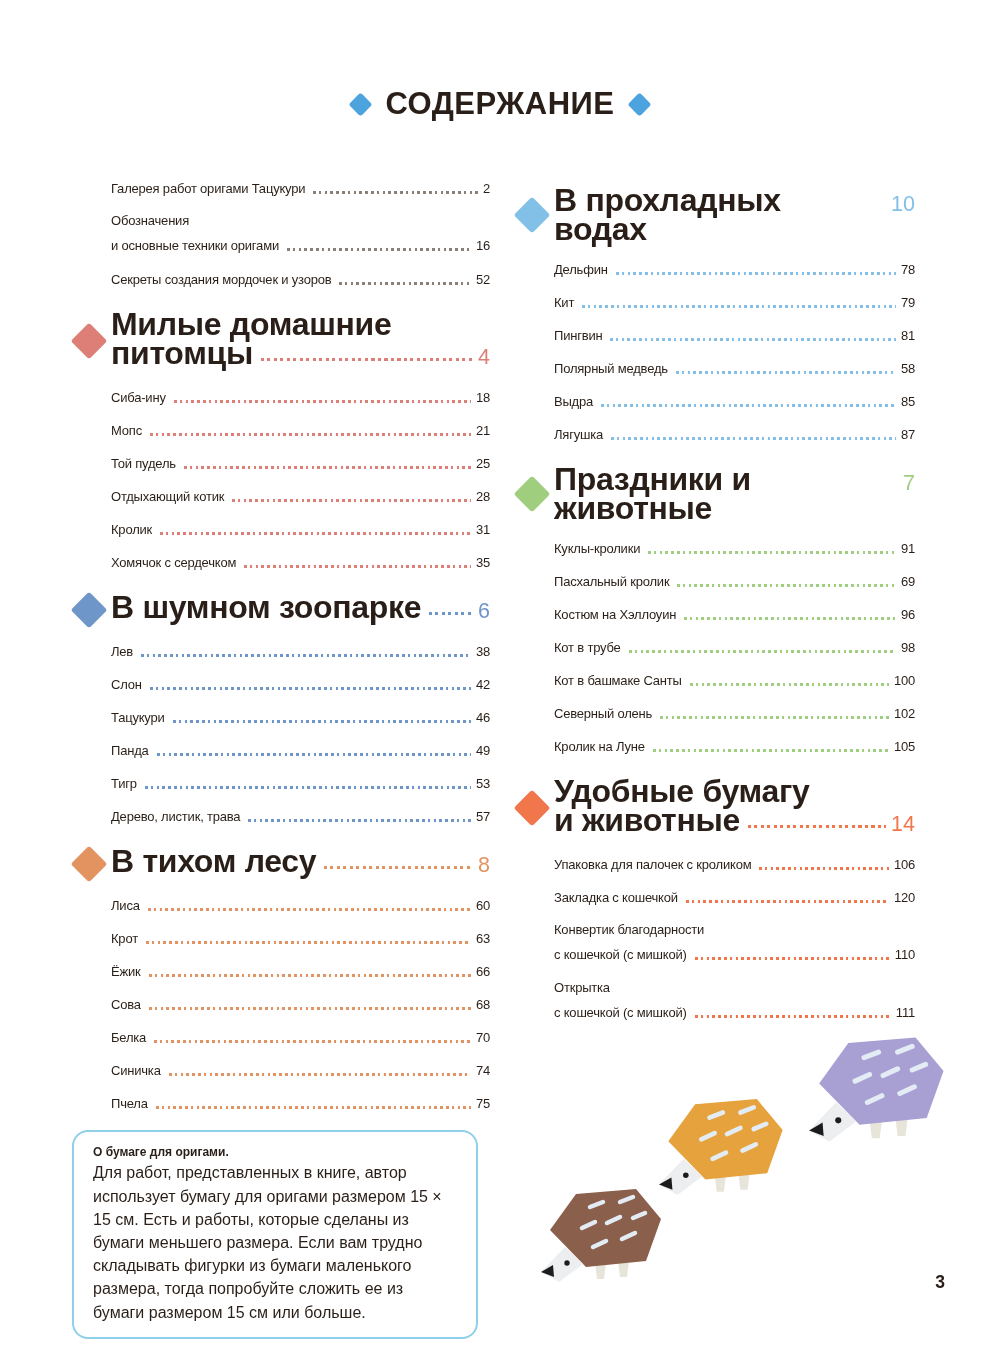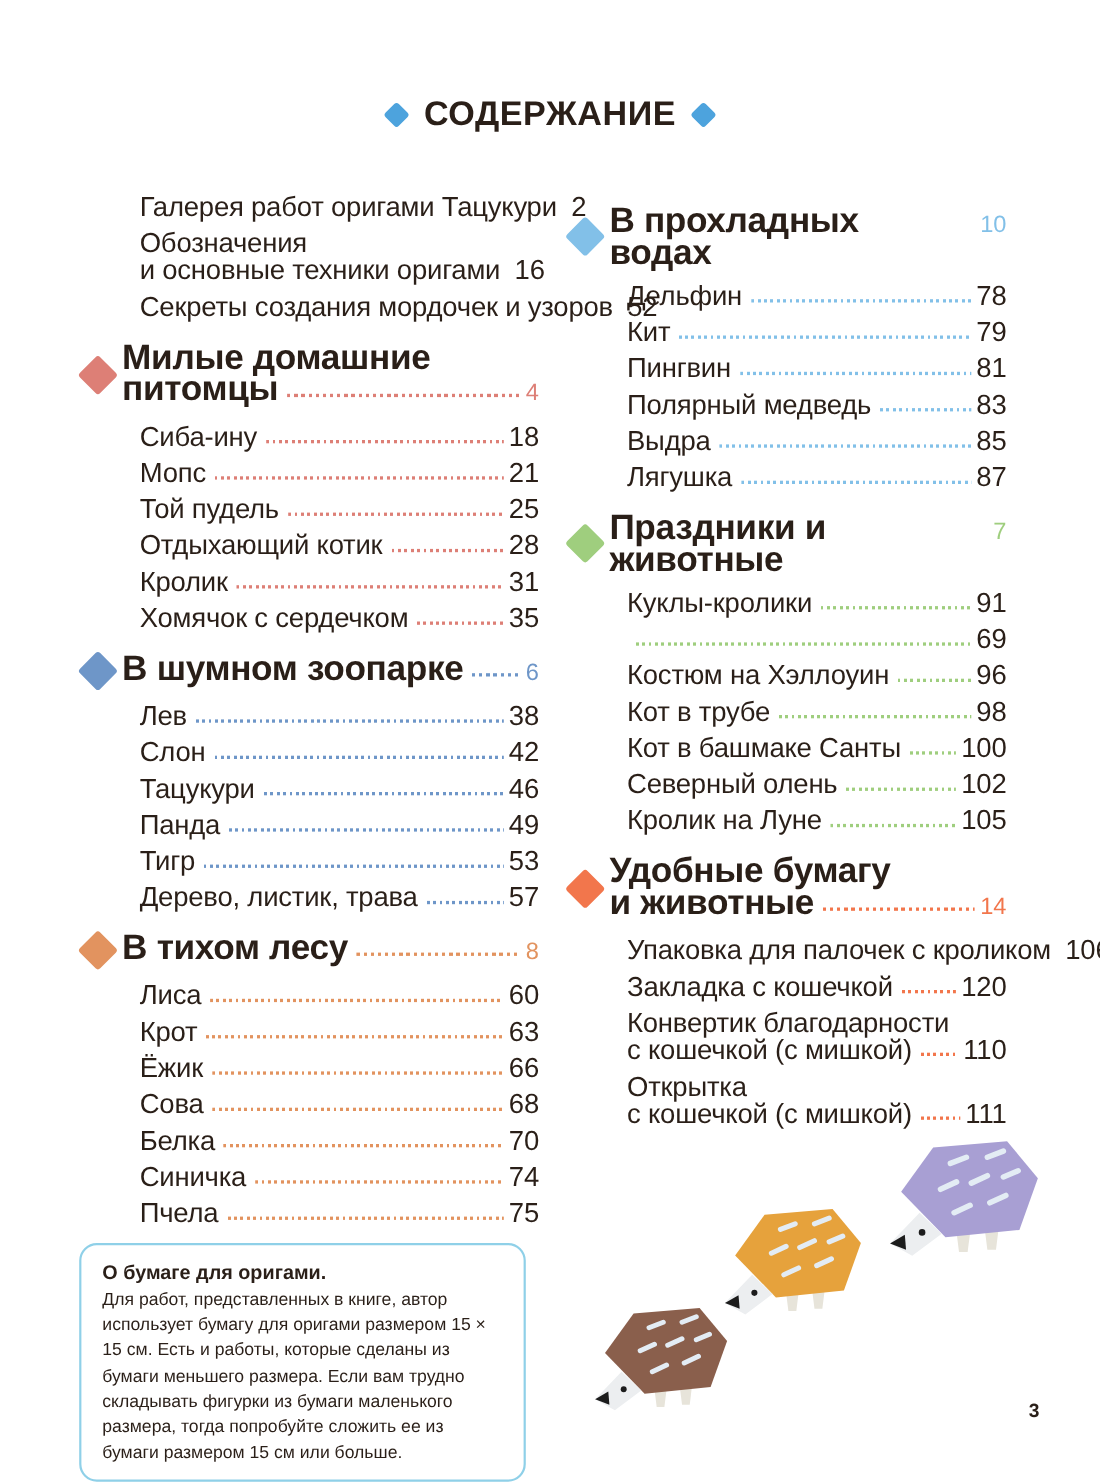--- a/index.html
+++ b/index.html
@@ -13,42 +13,42 @@
     display:flex;justify-content:center;align-items:center;gap:16px;}
   .page-title{font-size:31px;font-weight:bold;letter-spacing:.5px;margin:0;}
   .diamond{display:inline-block;transform:rotate(45deg);border-radius:3px;flex:0 0 auto;}
   .title-diamond{width:17px;height:17px;background:#4da3dd;}
   
   .col{position:absolute;top:172px;}
   .col-left{left:72px;width:418px;}
   .col-right{left:515px;width:400px;}
   .indent{margin-left:39px;}
   
-  .toc-item{line-height:33px;font-size:25px;letter-spacing:-0.2px;margin-left:16px;}
+  .toc-item{line-height:33px;font-size:13px;letter-spacing:-0.2px;}
   .toc-item.two-line{line-height:24.5px;padding:4px 0 5px;}
   .item-row{display:flex;align-items:baseline;}
   .label{white-space:nowrap;}
   .leader{flex:1;height:3px;margin:0 5px 0 8px;align-self:center;transform:translateY(4px);
     background-image:repeating-linear-gradient(to right,var(--lead,#8a8078) 0 2.6px,transparent 2.6px 5.8px);}
   .pnum{white-space:nowrap;}
   
   .toc-section{margin-top:14px;}
   .section-header{display:flex;align-items:center;margin-bottom:9px;}
   .section-diamond{width:26px;height:26px;margin:0 9px 0 4px;background:#ccc;}
   .section-title-wrap{flex:1;min-width:0;}
   .section-line1,.section-title{font-size:32px;font-weight:bold;letter-spacing:-0.3px;}
   .section-line1{line-height:29px;}
   .section-mainrow{display:flex;align-items:baseline;line-height:29px;}
   .section-leader{height:3.5px;
     background-image:repeating-linear-gradient(to right,var(--lead,#8a8078) 0 3px,transparent 3px 6.5px);}
   .section-pnum{font-size:21.5px;color:var(--lead,#8a8078);white-space:nowrap;}
   
   .info-box{position:absolute;left:72px;top:1130px;width:364px;
     border:2.5px solid #8fd0e8;border-radius:16px;padding:12px 19px 13px;background:#fff;}
-  .info-title{font-weight:bold;font-size:18px;line-height:1.45;}
+  .info-title{font-weight:bold;font-size:12px;line-height:1.45;}
   .info-body{font-size:16px;line-height:1.45;}
   
   .hedgehog-photo{position:absolute;left:520px;top:1015px;}
   .folio{position:absolute;left:925px;top:1272px;width:30px;text-align:center;
     font-weight:bold;font-size:17.5px;}
 </style>
 </head>
 <body>
 
 <header class="title-row">
@@ -322,21 +322,21 @@
       <span class="label">Пингвин</span>
       <span class="leader"></span>
       <span class="pnum">81</span>
     </div>
   </div>
           <div class="toc-item">
 
     <div class="item-row">
       <span class="label">Полярный медведь</span>
       <span class="leader"></span>
-      <span class="pnum">83</span>
+      <span class="pnum">58</span>
     </div>
   </div>
           <div class="toc-item">
 
     <div class="item-row">
       <span class="label">Выдра</span>
       <span class="leader"></span>
       <span class="pnum">85</span>
     </div>
   </div>
@@ -367,20 +367,21 @@
 
     <div class="item-row">
       <span class="label">Куклы-кролики</span>
       <span class="leader"></span>
       <span class="pnum">91</span>
     </div>
   </div>
           <div class="toc-item">
 
     <div class="item-row">
+      <span class="label">Пасхальный кролик</span>
       <span class="leader"></span>
       <span class="pnum">69</span>
     </div>
   </div>
           <div class="toc-item">
 
     <div class="item-row">
       <span class="label">Костюм на Хэллоуин</span>
       <span class="leader"></span>
       <span class="pnum">96</span>

